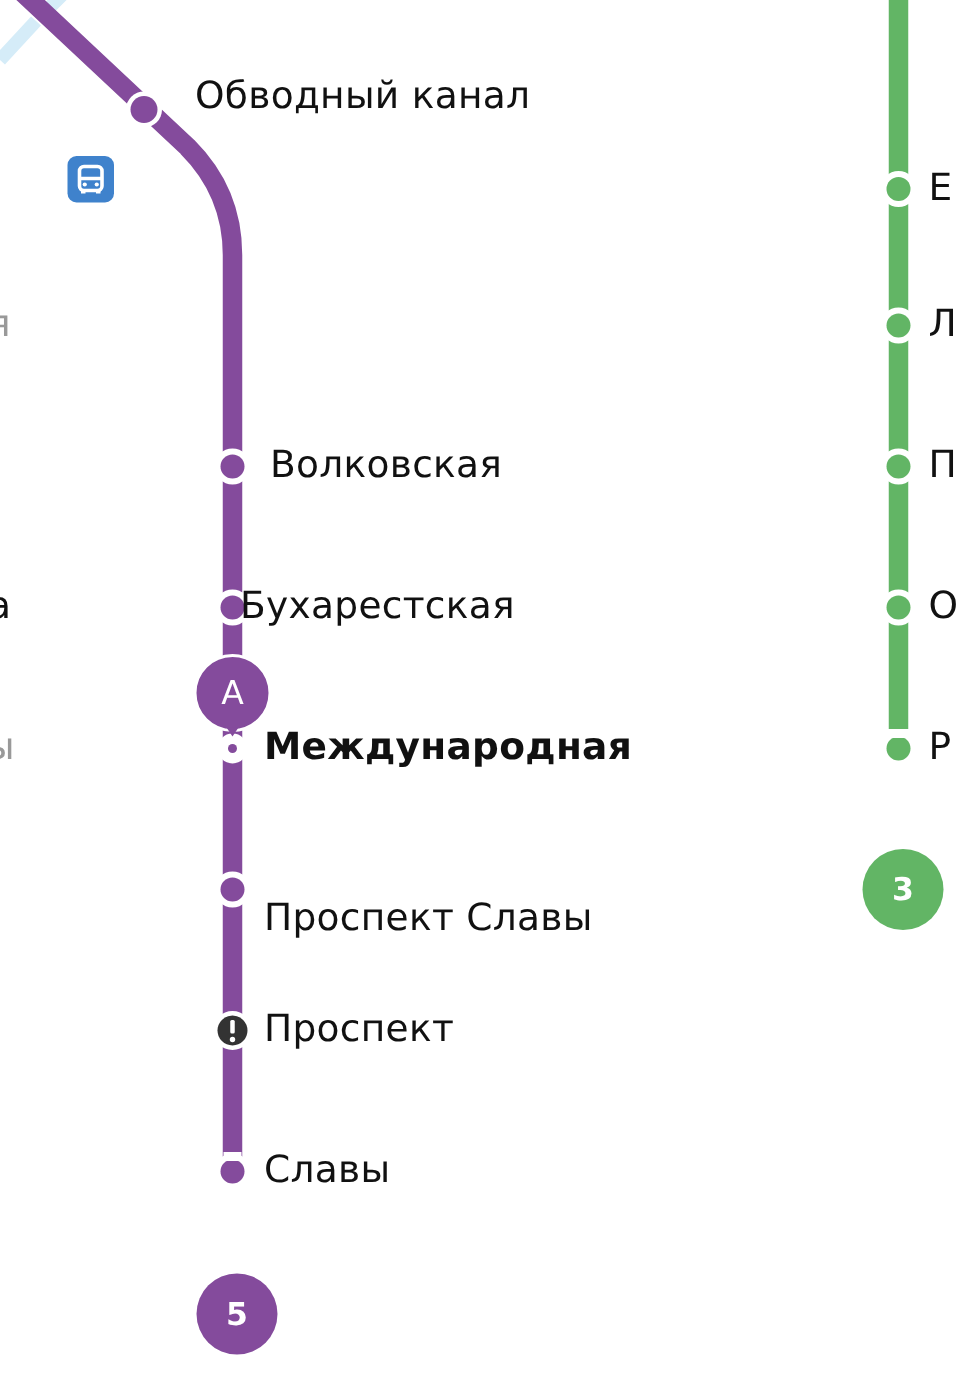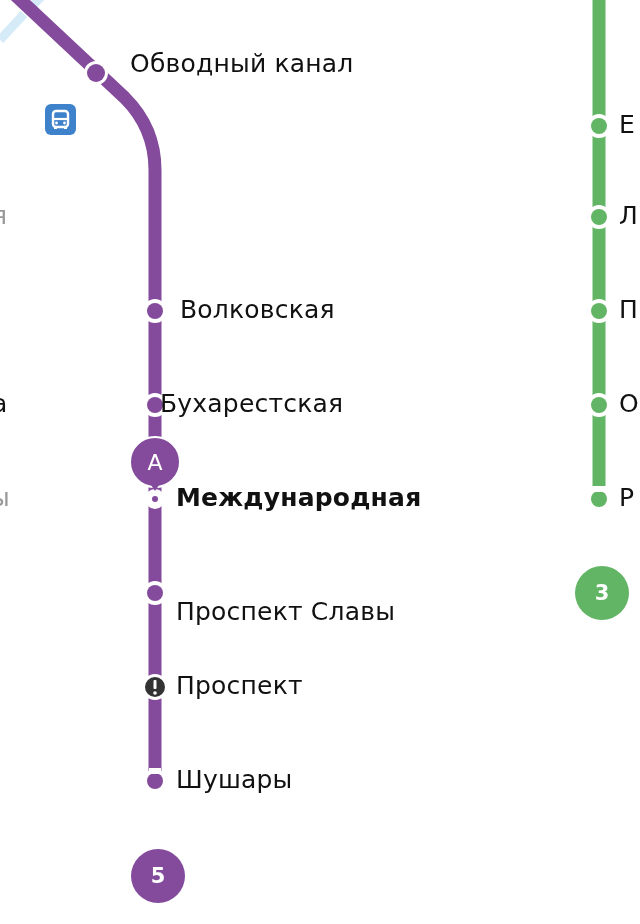--- a/index.html
+++ b/index.html
@@ -89,21 +89,21 @@
 </div>
 
 <span class="badge" style="left:130px;top:437px;width:50px;height:50px;font-weight:normal;font-size:22px;">A</span>
 
 <span class="label" style="left:130px;top:51px;">Обводный канал</span>
 <span class="label" style="left:180px;top:297px;">Волковская</span>
 <span class="label" style="left:160px;top:391px;">Бухарестская</span>
 <span class="label bold" style="left:176px;top:485px;">Международная</span>
 <span class="label" style="left:176px;top:579px;margin-top:20px;">Проспект Славы</span>
 <span class="label" style="left:176px;top:673px;">Проспект</span>
-<span class="label" style="left:176px;top:767px;">Шушары</span>
+<span class="label" style="left:176px;top:767px;">Славы</span>
 
 <span class="label" style="left:619px;top:112px;">Е</span>
 <span class="label" style="left:619px;top:203px;">Л</span>
 <span class="label" style="left:619px;top:297px;">П</span>
 <span class="label" style="left:619px;top:391px;">О</span>
 <span class="label" style="left:619px;top:485px;">Р</span>
 
 <span class="label faded" style="left:-8px;top:203px;">я</span>
 <span class="label" style="left:-8px;top:391px;">а</span>
 <span class="label faded" style="left:-10px;top:485px;">ы</span>

